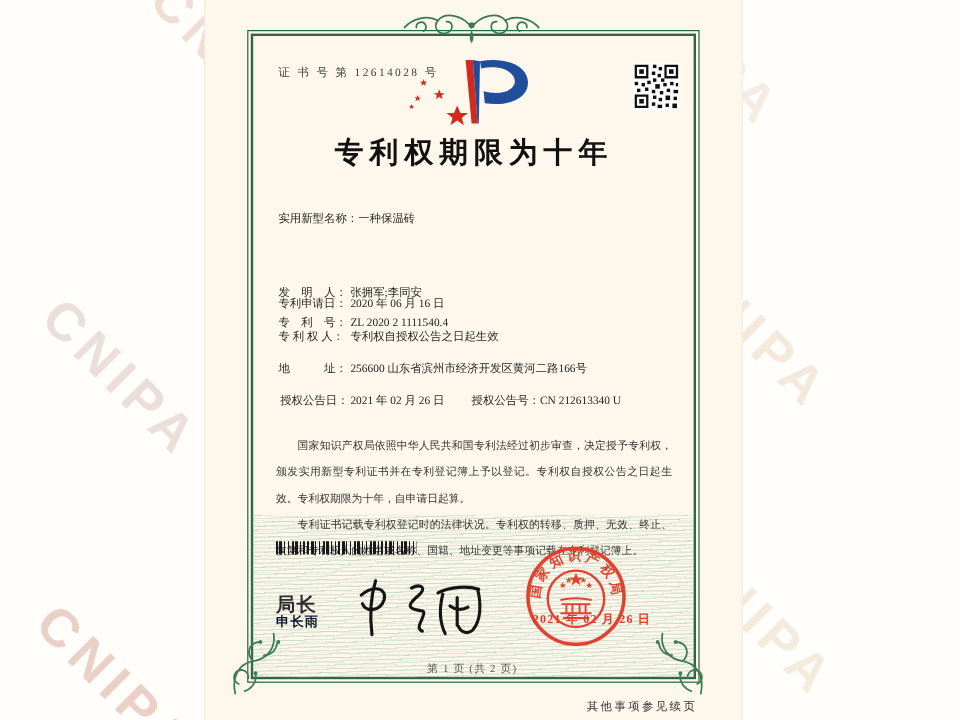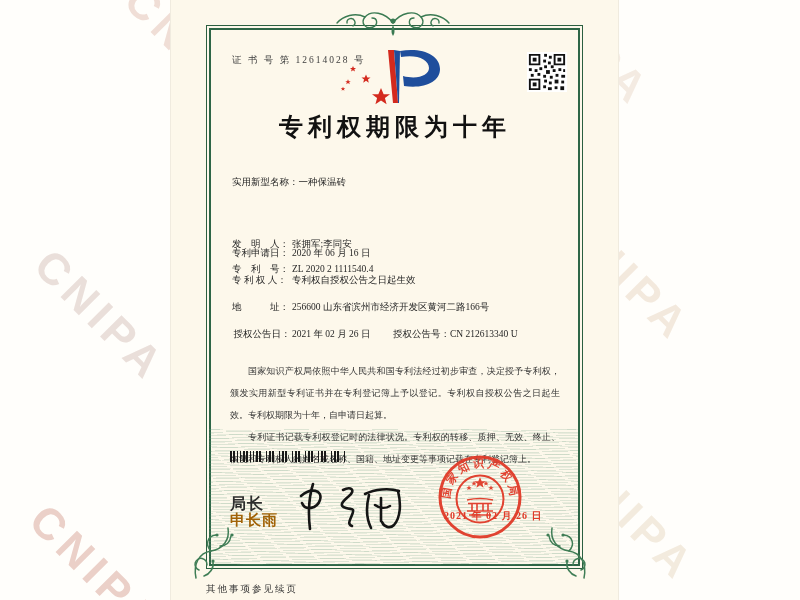--- a/index.html
+++ b/index.html
@@ -43,31 +43,31 @@
 
   .barcode{position:absolute;left:230px;top:451px;width:117px;height:11px;
            background:repeating-linear-gradient(90deg,
              #181818 0 1.6px, transparent 1.6px 2.8px,
              #181818 2.8px 5.4px, transparent 5.4px 6.6px,
              #181818 6.6px 7.5px, transparent 7.5px 9.8px,
              #181818 9.8px 10.8px, transparent 10.8px 13px);}
 
   .director-title{position:absolute;left:230px;top:494px;font-size:16px;font-weight:bold;
       color:#2e2e2e;font-family:"Liberation Sans","DejaVu Sans",sans-serif;letter-spacing:1px;}
-  .director-name{position:absolute;left:230px;top:511px;font-size:15px;font-weight:bold;
-      color:#a16207;font-family:"Liberation Sans","DejaVu Sans",sans-serif;letter-spacing:1px;}
+  .director-name{position:absolute;left:230px;top:511px;font-size:11px;font-weight:bold;
+      color:#0f172a;font-family:"Liberation Sans","DejaVu Sans",sans-serif;letter-spacing:1px;}
   .sig{position:absolute;left:293px;top:477px;}
 
   .seal{position:absolute;left:436px;top:453px;width:88px;height:88px;opacity:0.95;}
   .seal-date{position:absolute;left:444px;top:509px;font-size:10px;font-weight:bold;
              color:#e03a28;letter-spacing:1px;white-space:nowrap;}
 
   .page-info{position:absolute;left:206px;top:551px;width:375px;text-align:center;
              font-size:9px;color:#555;letter-spacing:1px;}
-  .cont-note{position:absolute;left:206px;top:583px;width:375px;text-align:left;
+  .cont-note{position:absolute;left:206px;top:583px;width:375px;text-align:right;
              font-size:9.5px;color:#333;letter-spacing:2px;}
 
   .logo{position:absolute;left:340px;top:46px;}
   .qr{position:absolute;left:527px;top:52px;}
   .ornament-top{position:absolute;left:333px;top:8px;}
   .flourish-left{position:absolute;left:190px;top:524px;}
   .flourish-right{position:absolute;left:542px;top:524px;transform:scaleX(-1);}
 </style>
 </head>
 <body>
@@ -249,15 +249,16 @@
       <path d="M21,27 C15,21 17,12 26,11"></path>
       <path d="M9,46 a6,6 0 1,1 8,-5"></path>
       <path d="M14,52 C20,50 24,44 23,38"></path>
       <path d="M30,22 C36,22 40,18 41,12"></path>
       <circle cx="27" cy="11" r="1.6" fill="#3f7d55" stroke="none"></circle>
       <circle cx="42" cy="11" r="1.6" fill="#3f7d55" stroke="none"></circle>
       <circle cx="23" cy="37" r="1.6" fill="#3f7d55" stroke="none"></circle>
     </g>
   </svg>
 
+  <div class="page-info">第 1 页 (共 2 页)</div>
   <div class="cont-note">其他事项参见续页</div>
 
 </div>
 
 </body></html>

